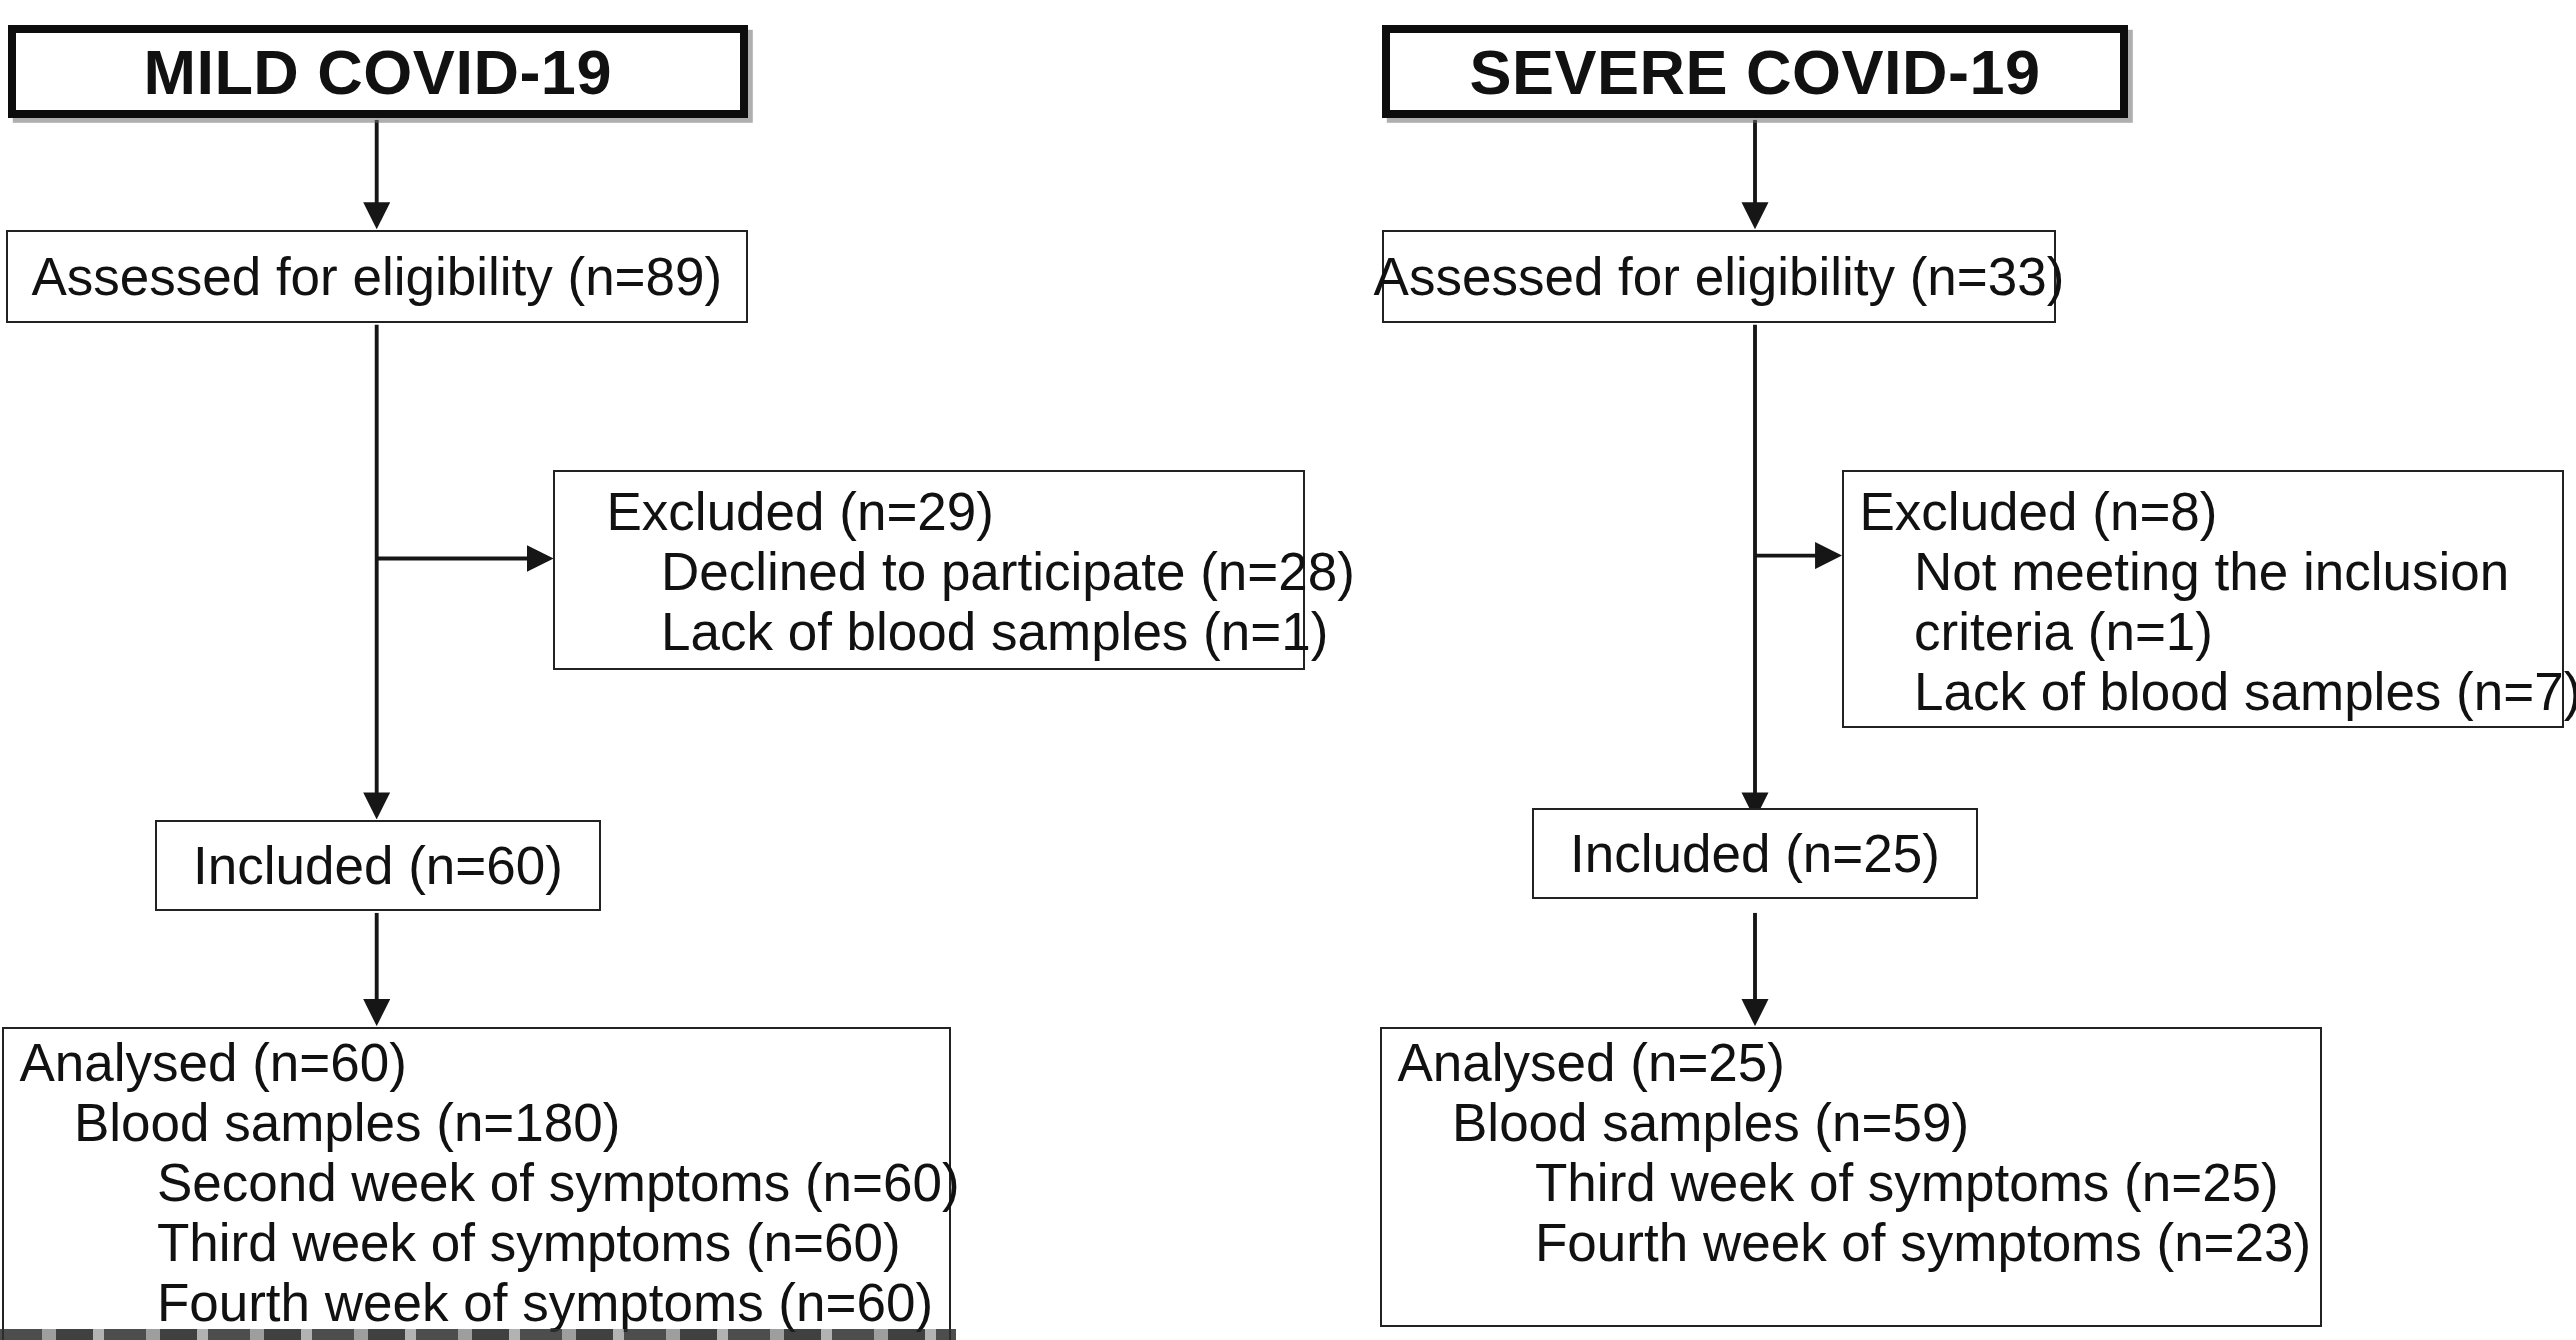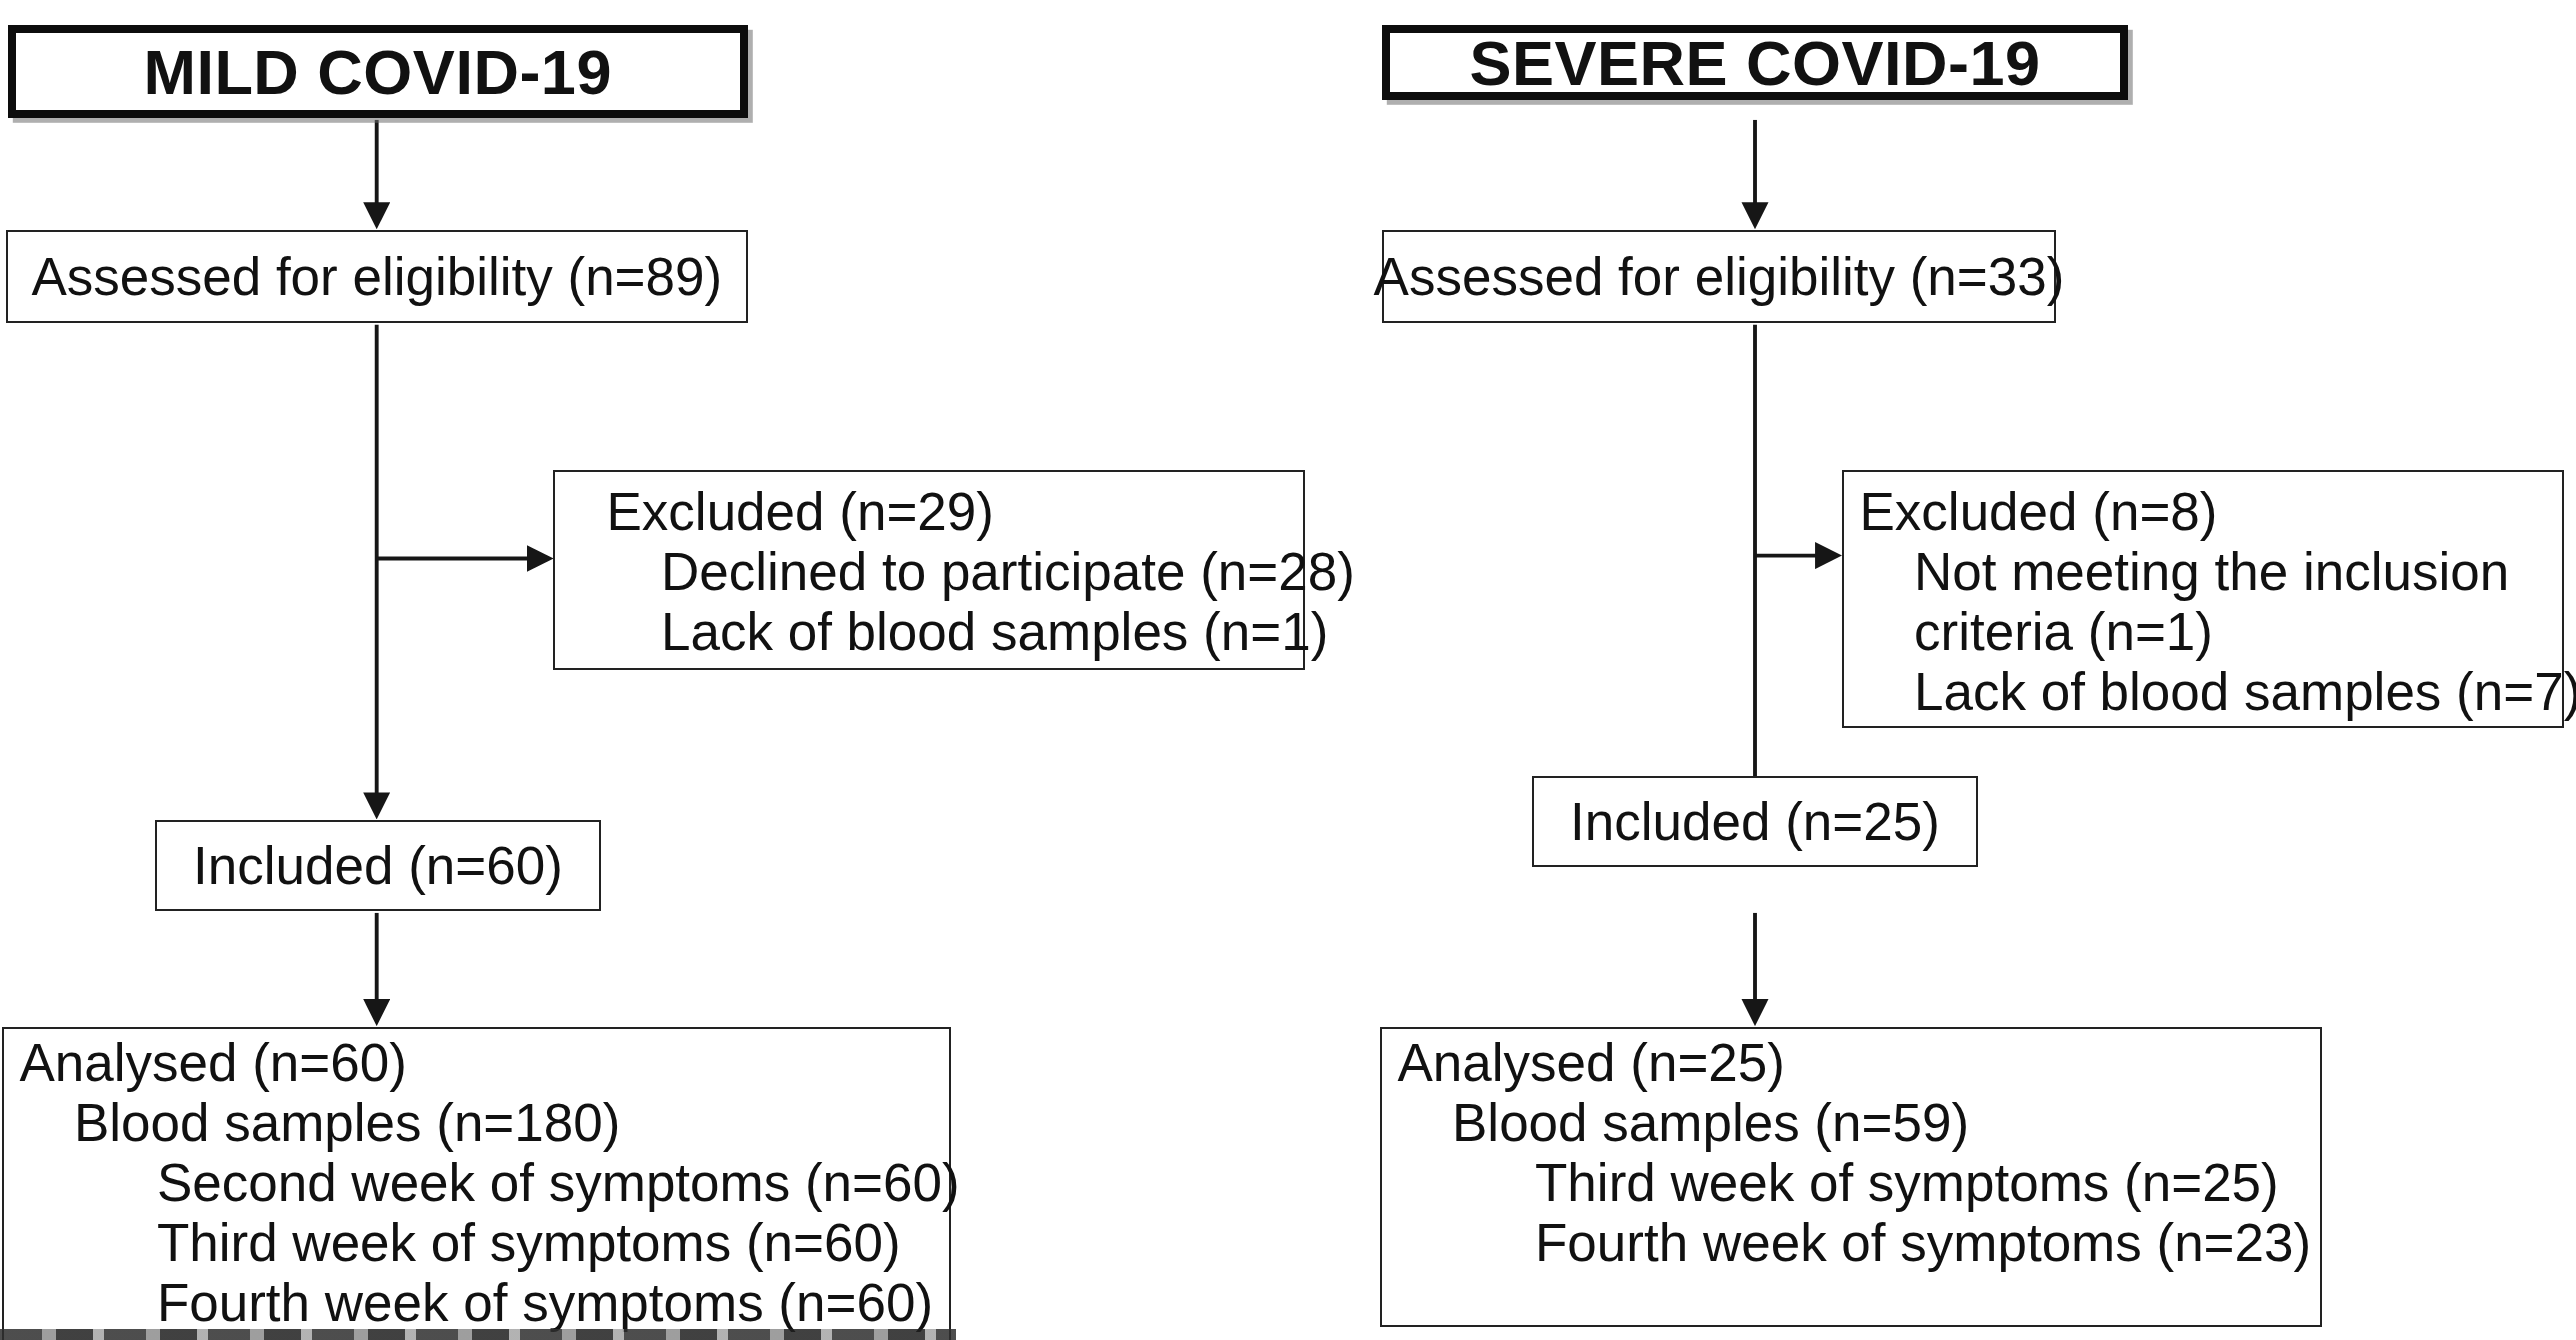--- a/index.html
+++ b/index.html
@@ -113,36 +113,36 @@
   </div>
 
   <div class="box multi" style="left:1.9px; top:1027px; width:949px; height:320px; padding-top:3.9px;">
     <span class="ln ind0">Analysed (n=60)</span>
     <span class="ln ind1">Blood samples (n=180)</span>
     <span class="ln ind2">Second week of symptoms (n=60)</span>
     <span class="ln ind2">Third week of symptoms (n=60)</span>
     <span class="ln ind2">Fourth week of symptoms (n=60)</span>
   </div>
 
-  <div class="box title single" style="left:1382px; top:25px; width:746px; height:75px;">
+  <div class="box title single" style="left:1382px; top:25px; width:746px; height:93px;">
     <span>SEVERE COVID-19</span>
   </div>
 
   <div class="box single" style="left:1382px; top:230px; width:674px; height:93px;">
     <span>Assessed for eligibility (n=33)</span>
   </div>
 
   <div class="box multi" style="left:1842px; top:470px; width:722px; height:258px;">
     <span class="ln ind0">Excluded (n=8)</span>
     <span class="ln ind1">Not meeting the inclusion</span>
     <span class="ln ind1">criteria (n=1)</span>
     <span class="ln ind1">Lack of blood samples (n=7)</span>
   </div>
 
-  <div class="box single" style="left:1532px; top:776px; width:446px; height:91px;">
+  <div class="box single" style="left:1532px; top:808px; width:446px; height:91px;">
     <span>Included (n=25)</span>
   </div>
 
   <div class="box multi" style="left:1380px; top:1027px; width:942px; height:300px; padding-top:3.9px;">
     <span class="ln ind0">Analysed (n=25)</span>
     <span class="ln ind1">Blood samples (n=59)</span>
     <span class="ln ind2">Third week of symptoms (n=25)</span>
     <span class="ln ind2">Fourth week of symptoms (n=23)</span>
   </div>
 

